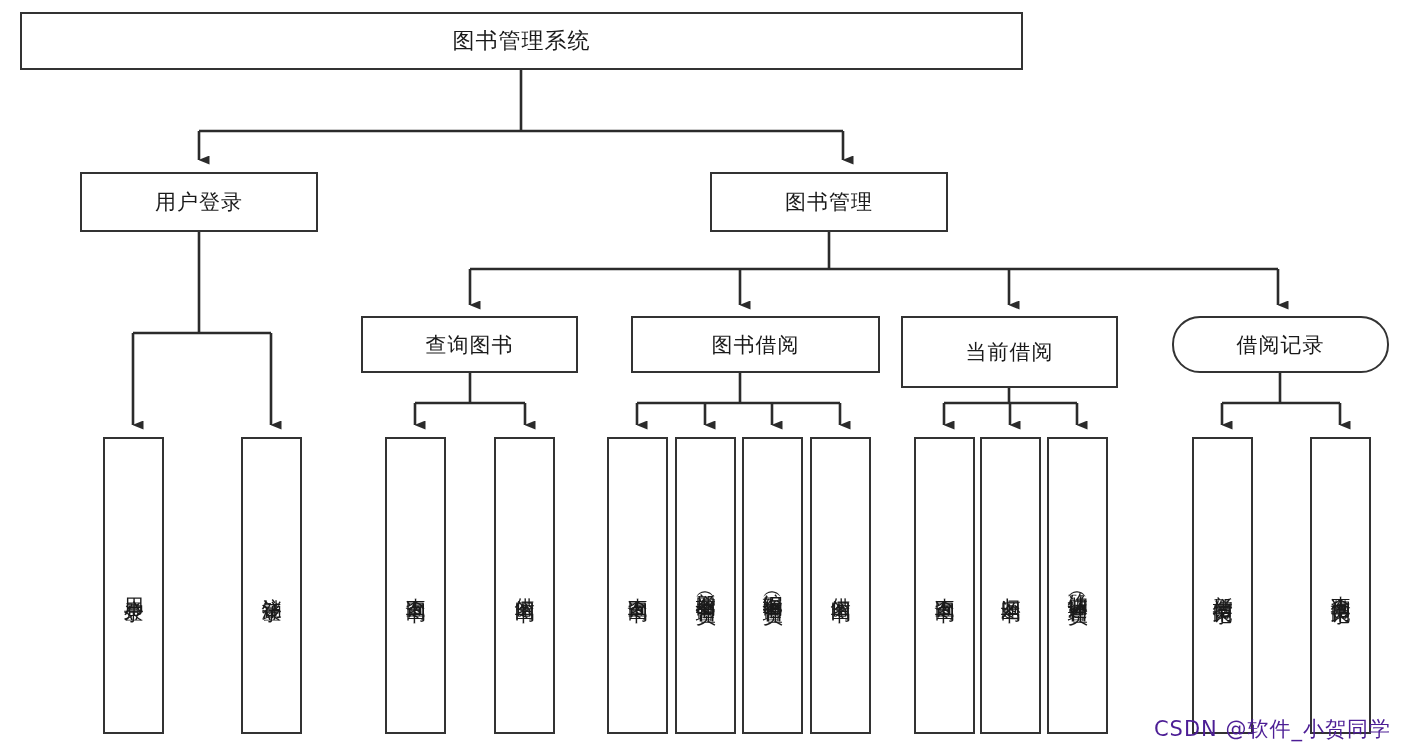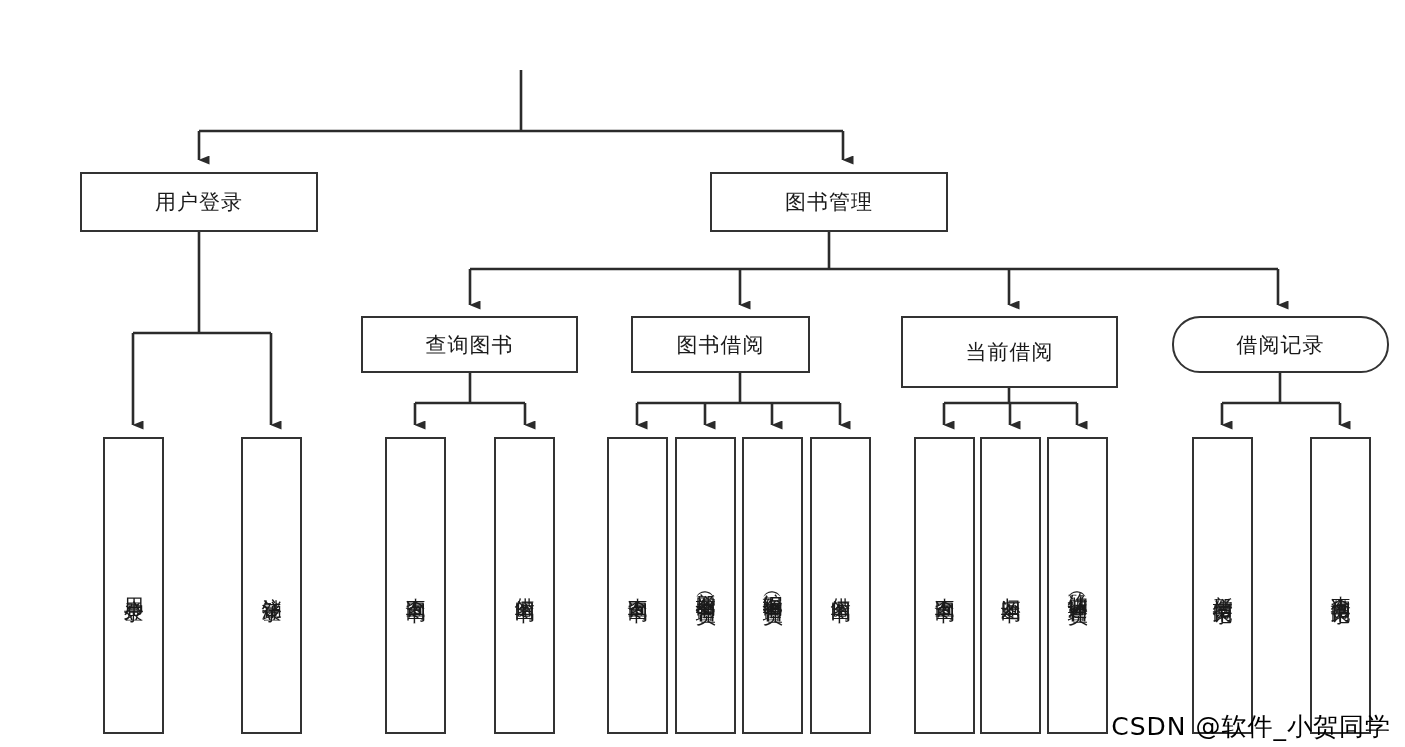--- a/index.html
+++ b/index.html
@@ -46,22 +46,22 @@
     writing-mode:vertical-rl;
     text-orientation:upright;
     white-space:normal;
     text-align:center;
   }
   .node.root{ font-size:22px; }
   .watermark{
     position:absolute;
     right:14px;
     bottom:4px;
-    font-size:25px;
-    color:#000000;
+    font-size:21px;
+    color:#4c1d95;
     letter-spacing:1px;
     white-space:nowrap;
   }
 </style>
 </head>
 <body>
 
 <div id="canvas">
 
   <svg id="edges" viewBox="0 0 1405 747" xmlns="http://www.w3.org/2000/svg">
@@ -107,34 +107,37 @@
       <path d="M1010,403 L1010,425" marker-end="url(#arw)"></path>
       <path d="M1077,403 L1077,425" marker-end="url(#arw)"></path>
 
       <path d="M1280,373 L1280,403"></path>
       <path d="M1222,403 L1340,403"></path>
       <path d="M1222,403 L1222,425" marker-end="url(#arw)"></path>
       <path d="M1340,403 L1340,425" marker-end="url(#arw)"></path>
     </g>
   </svg>
 
+  <div class="node horiz root" style="left:20px; top:12px; width:1003px; height:58px;">
+    <span class="lbl">图书管理系统</span>
+  </div>
 
   <div class="node horiz" style="left:80px; top:172px; width:238px; height:60px;">
     <span class="lbl">用户登录</span>
   </div>
 
   <div class="node horiz" style="left:710px; top:172px; width:238px; height:60px;text-align:right;">
     <span class="lbl">图书管理</span>
   </div>
 
   <div class="node horiz" style="left:361px; top:316px; width:217px; height:57px;">
     <span class="lbl">查询图书</span>
   </div>
 
-  <div class="node horiz" style="left:631px; top:316px; width:179px; height:57px;">
+  <div class="node horiz" style="left:631px; top:316px; width:249px; height:57px;">
     <span class="lbl">图书借阅</span>
   </div>
 
   <div class="node horiz" style="left:901px; top:316px; width:217px; height:72px;">
     <span class="lbl">当前借阅</span>
   </div>
 
   <div class="node horiz" style="left:1172px; top:316px; width:217px; height:57px;border-radius:28px;">
     <span class="lbl">借阅记录</span>
   </div>

